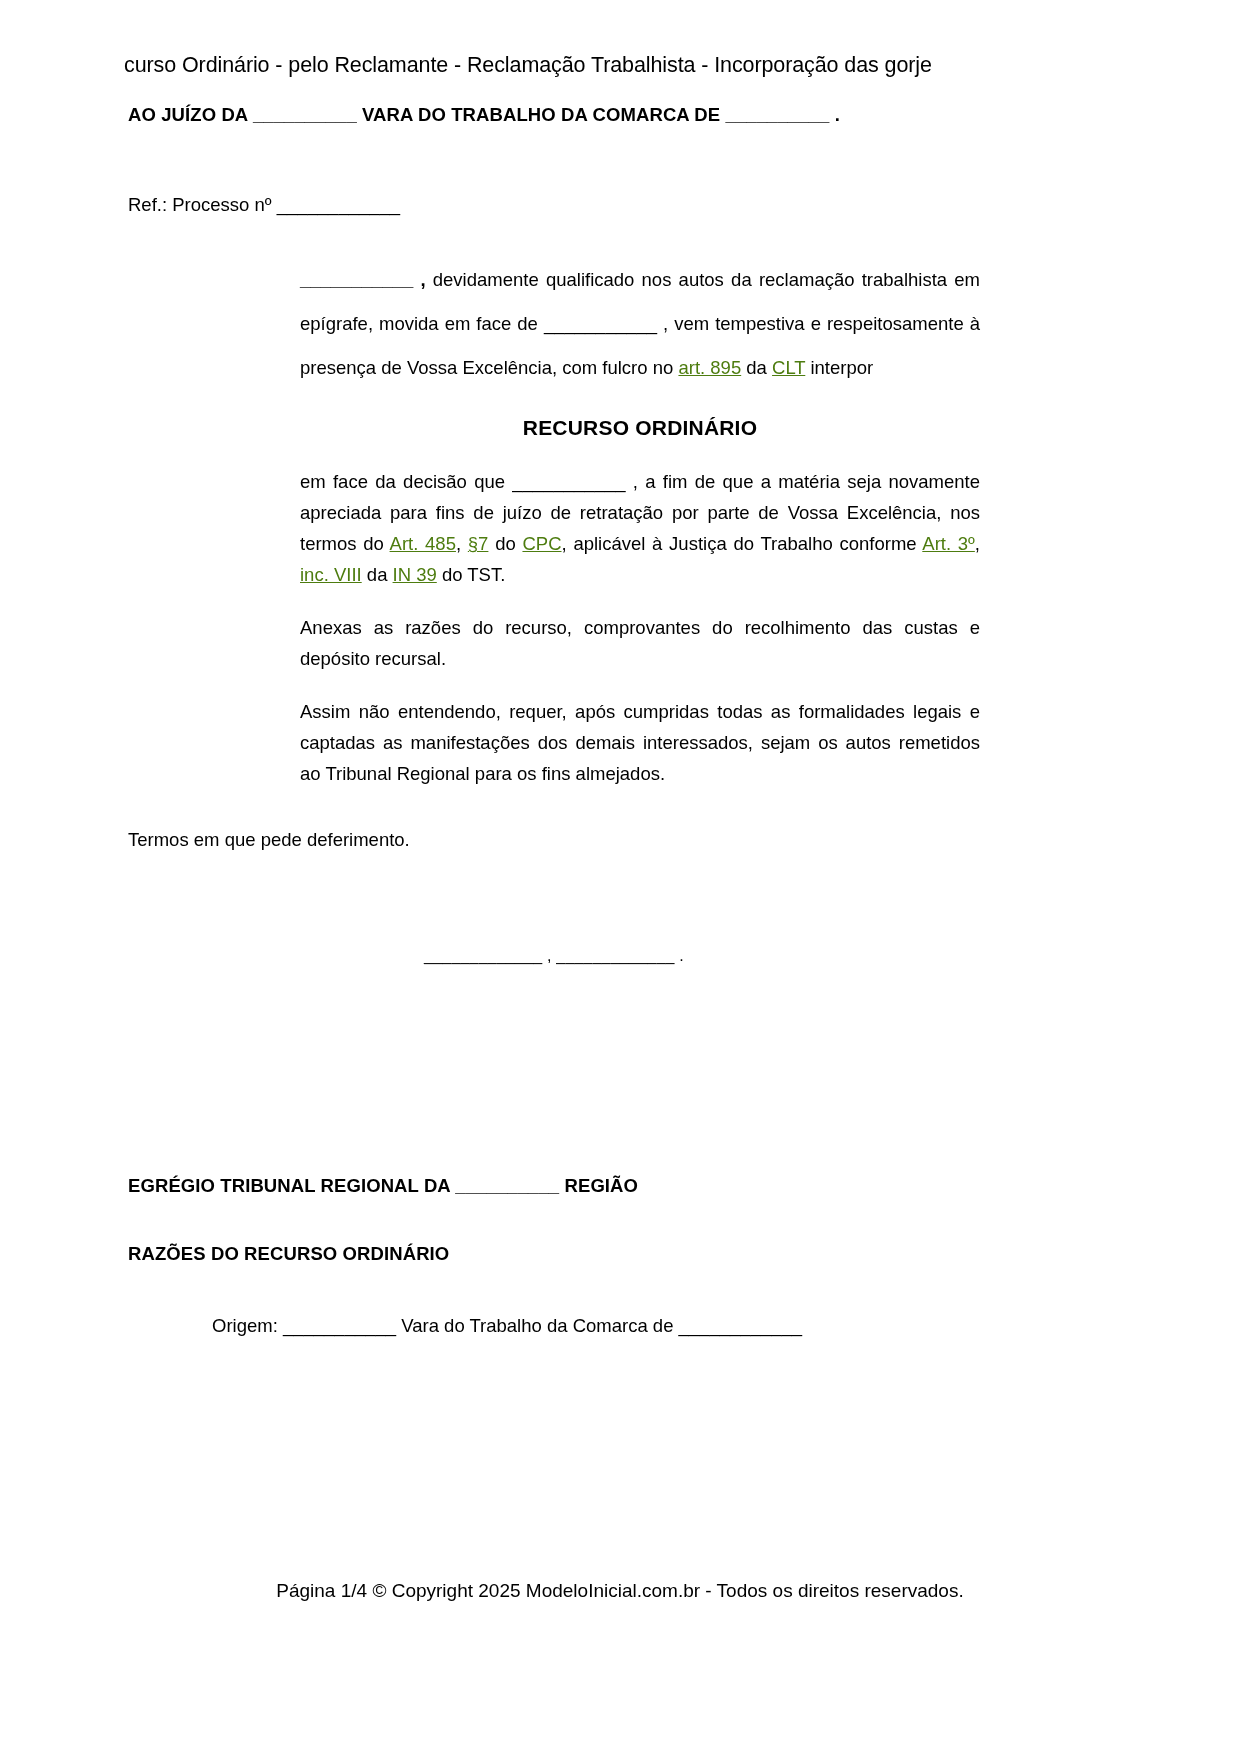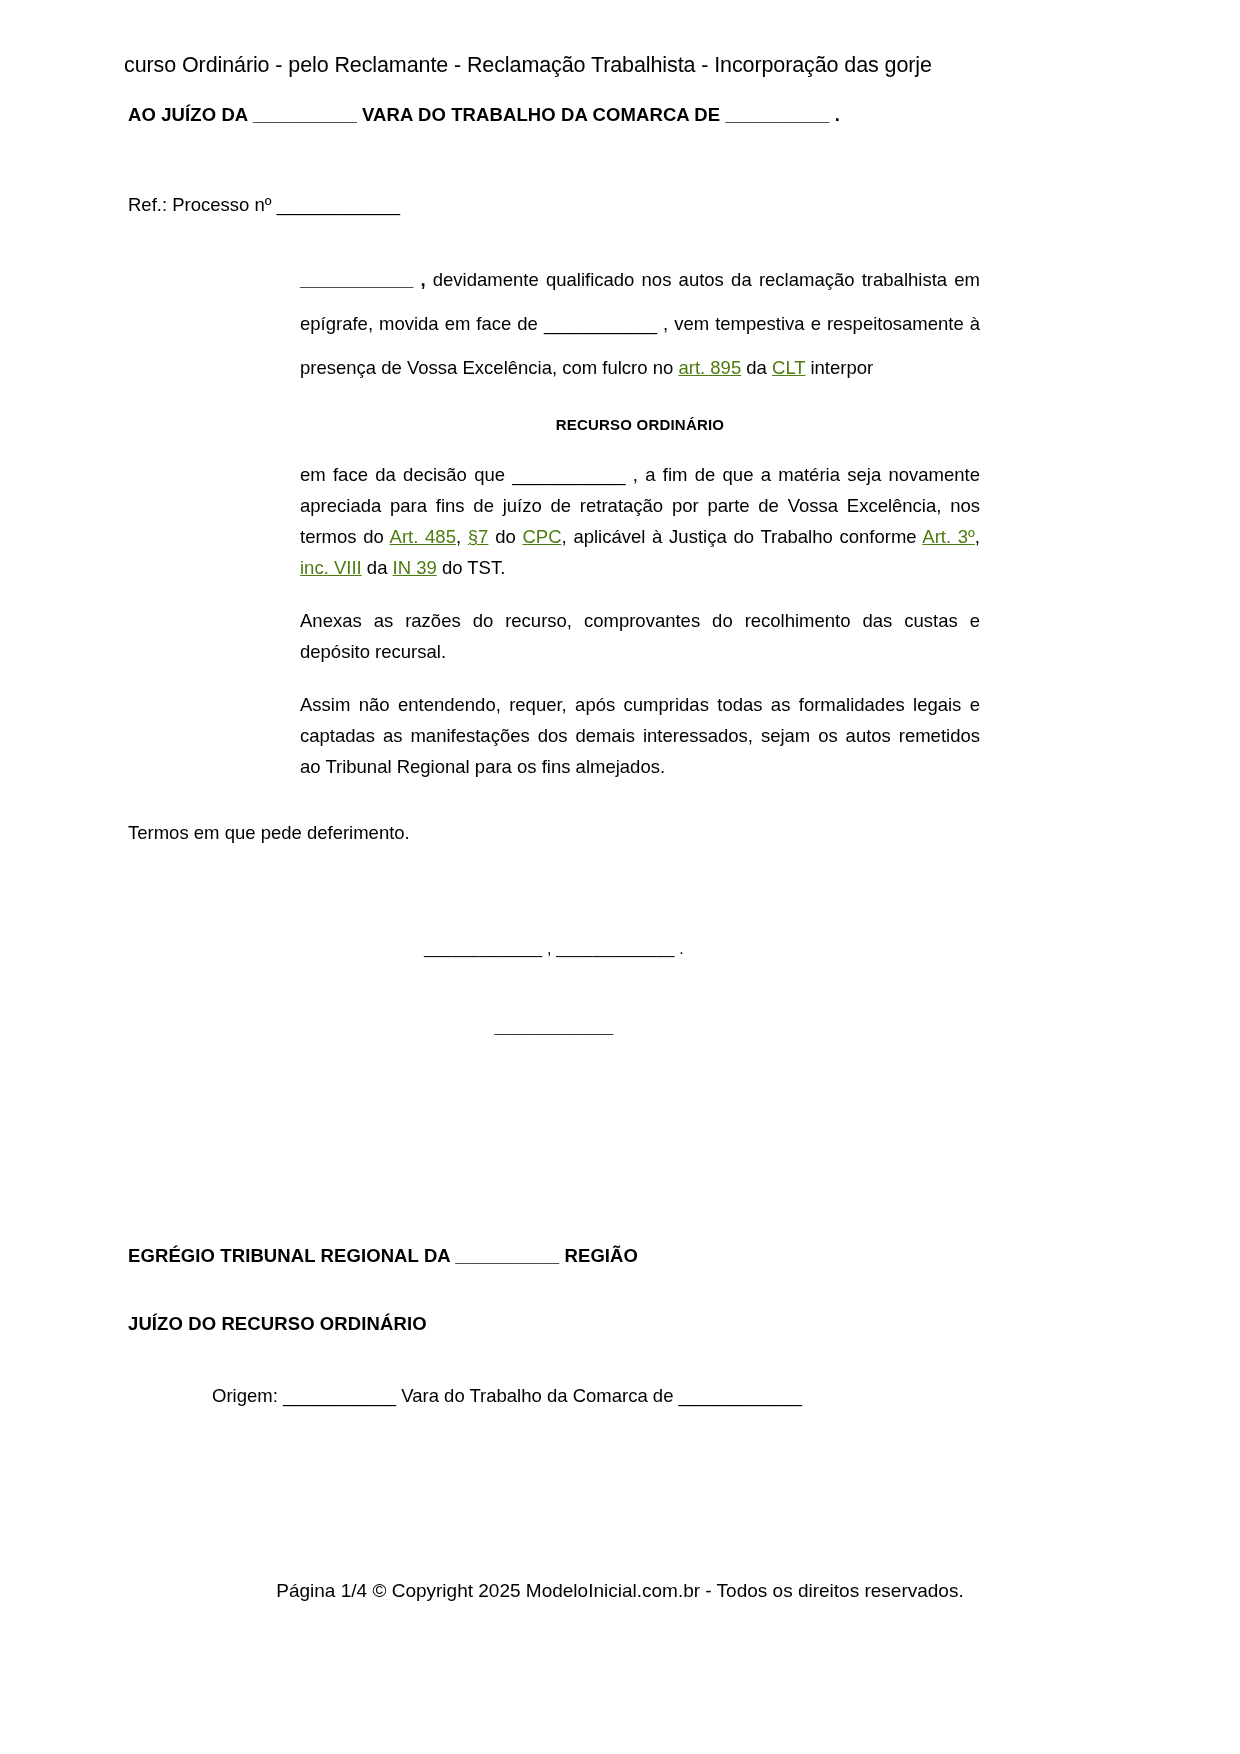--- a/index.html
+++ b/index.html
@@ -70,21 +70,21 @@
   .p-intro {
     margin-top: 42px;
     line-height: 44px;
     text-align: justify;
   }
   .p-intro .lead-blank { font-weight: bold; }
 
   .center-title {
     text-align: center;
     font-weight: bold;
-    font-size: 15px;
+    font-size: 21px;
     margin: 26px 0 26px 0;
     letter-spacing: 0.2px;
   }
 
   .p-just {
     text-align: justify;
     line-height: 31px;
     margin-bottom: 22px;
   }
 
@@ -174,25 +174,24 @@
       <p class="p-plain">Anexas as razões do recurso, comprovantes do recolhimento das custas e depósito recursal.</p>
 
       <p class="p-plain">Assim não entendendo, requer, após cumpridas todas as formalidades legais e captadas as manifestações dos demais interessados, sejam os autos remetidos ao Tribunal Regional para os fins almejados.</p>
 
     </div>
 
     <div class="terms-line">Termos em que pede deferimento.</div>
 
     <div class="place-date">_____________ ,  _____________  .</div>
 
-    <div class="signature">________________</div>
 
     <div class="second-block">
       <div class="heading-bold">EGRÉGIO TRIBUNAL REGIONAL DA  __________  REGIÃO</div>
-      <div class="heading-bold tight">JUÍZO DO RECURSO ORDINÁRIO</div>
+      <div class="heading-bold tight">RAZÕES DO RECURSO ORDINÁRIO</div>
       <div class="origin-line">Origem:  ___________  Vara do Trabalho da Comarca de  ____________</div>
     </div>
 
   </div>
 
   <div class="footer">Página 1/4 © Copyright 2025 ModeloInicial.com.br - Todos os direitos reservados.</div>
 
 </div>
 
 </body></html>

